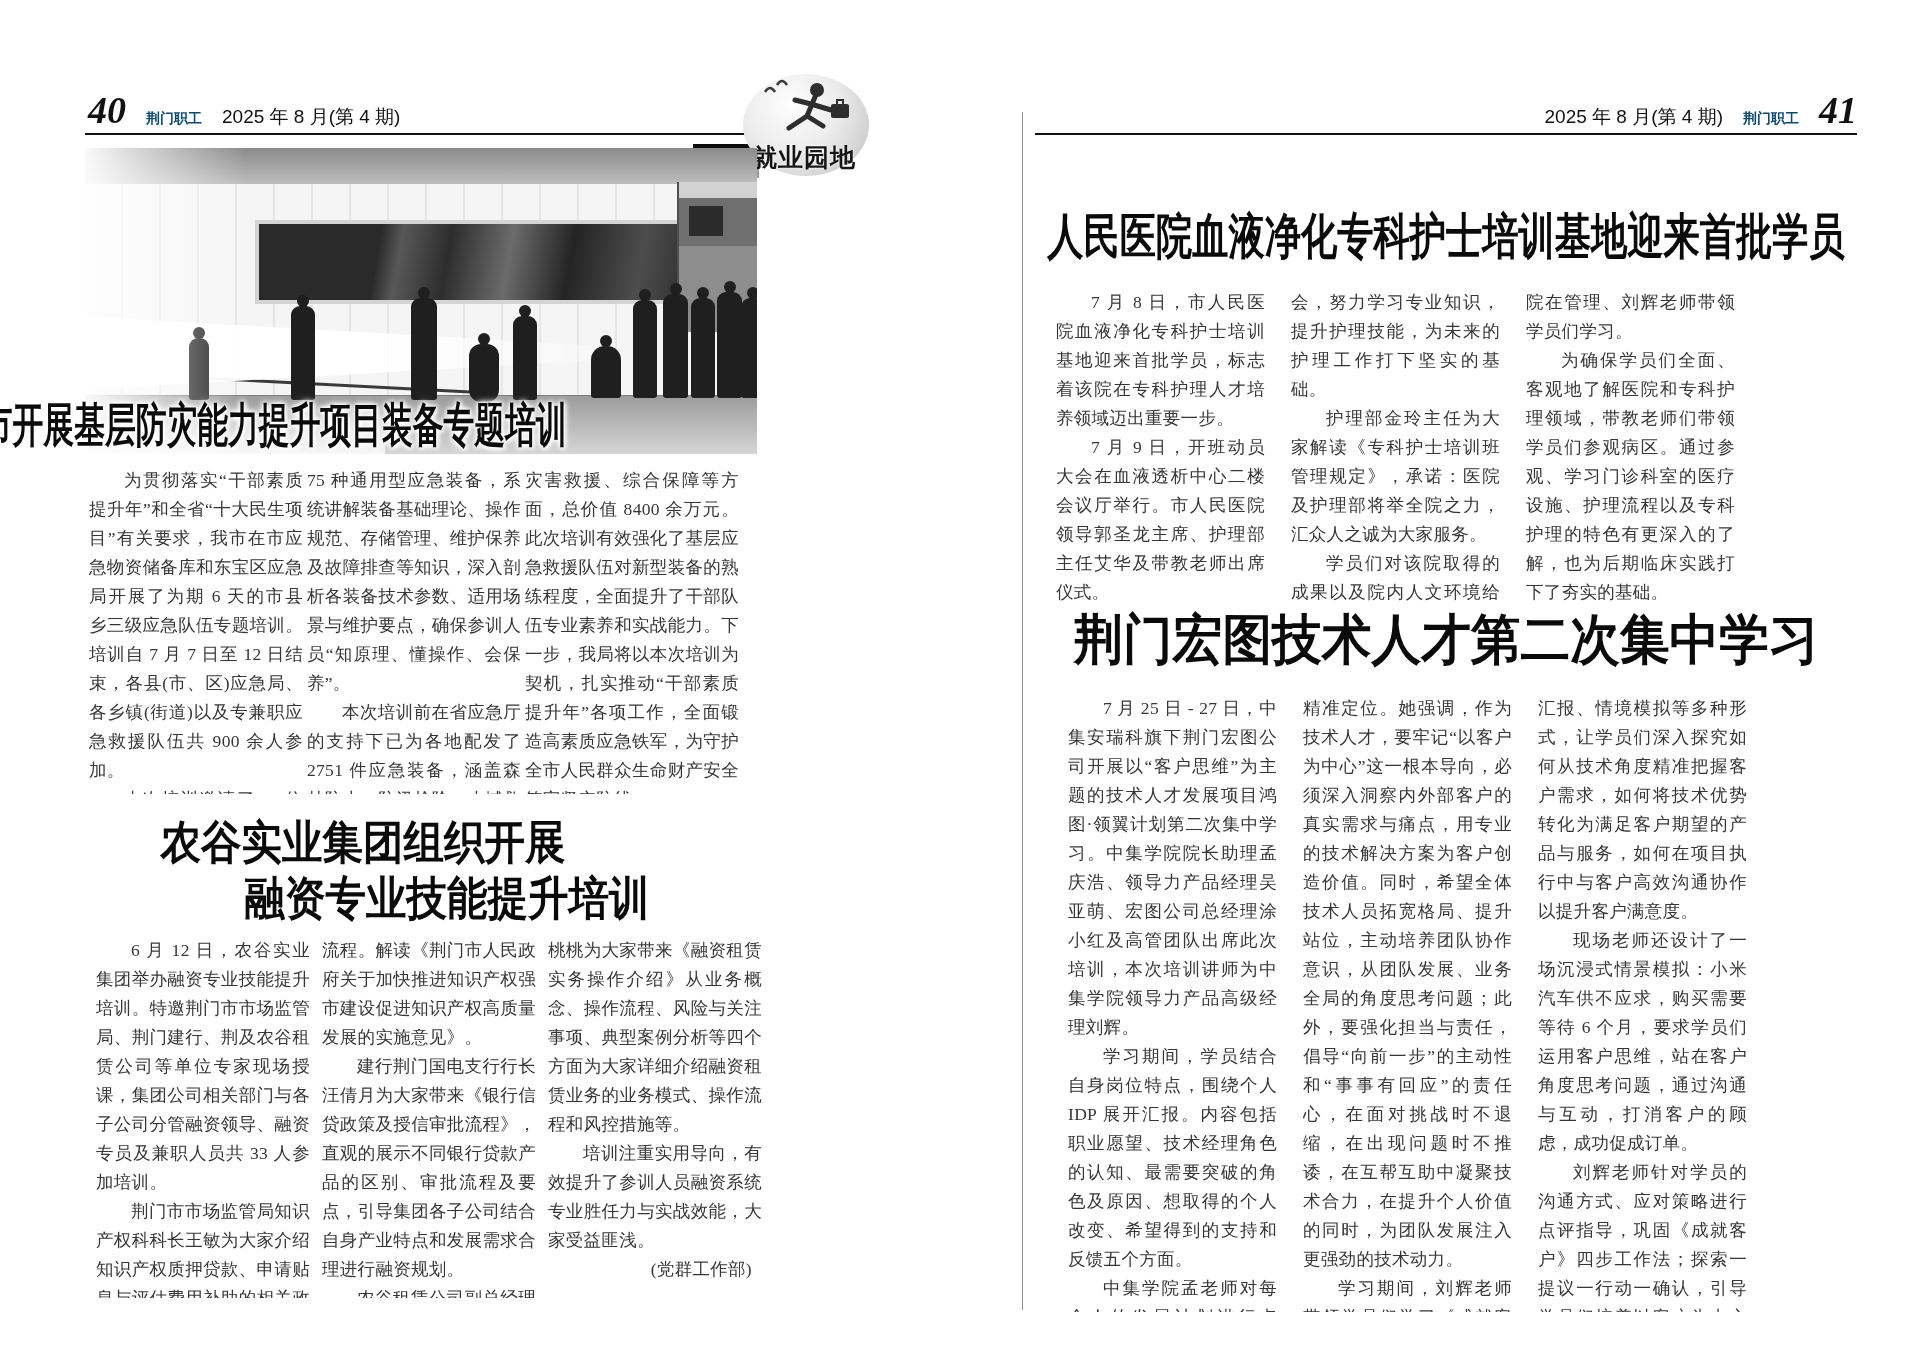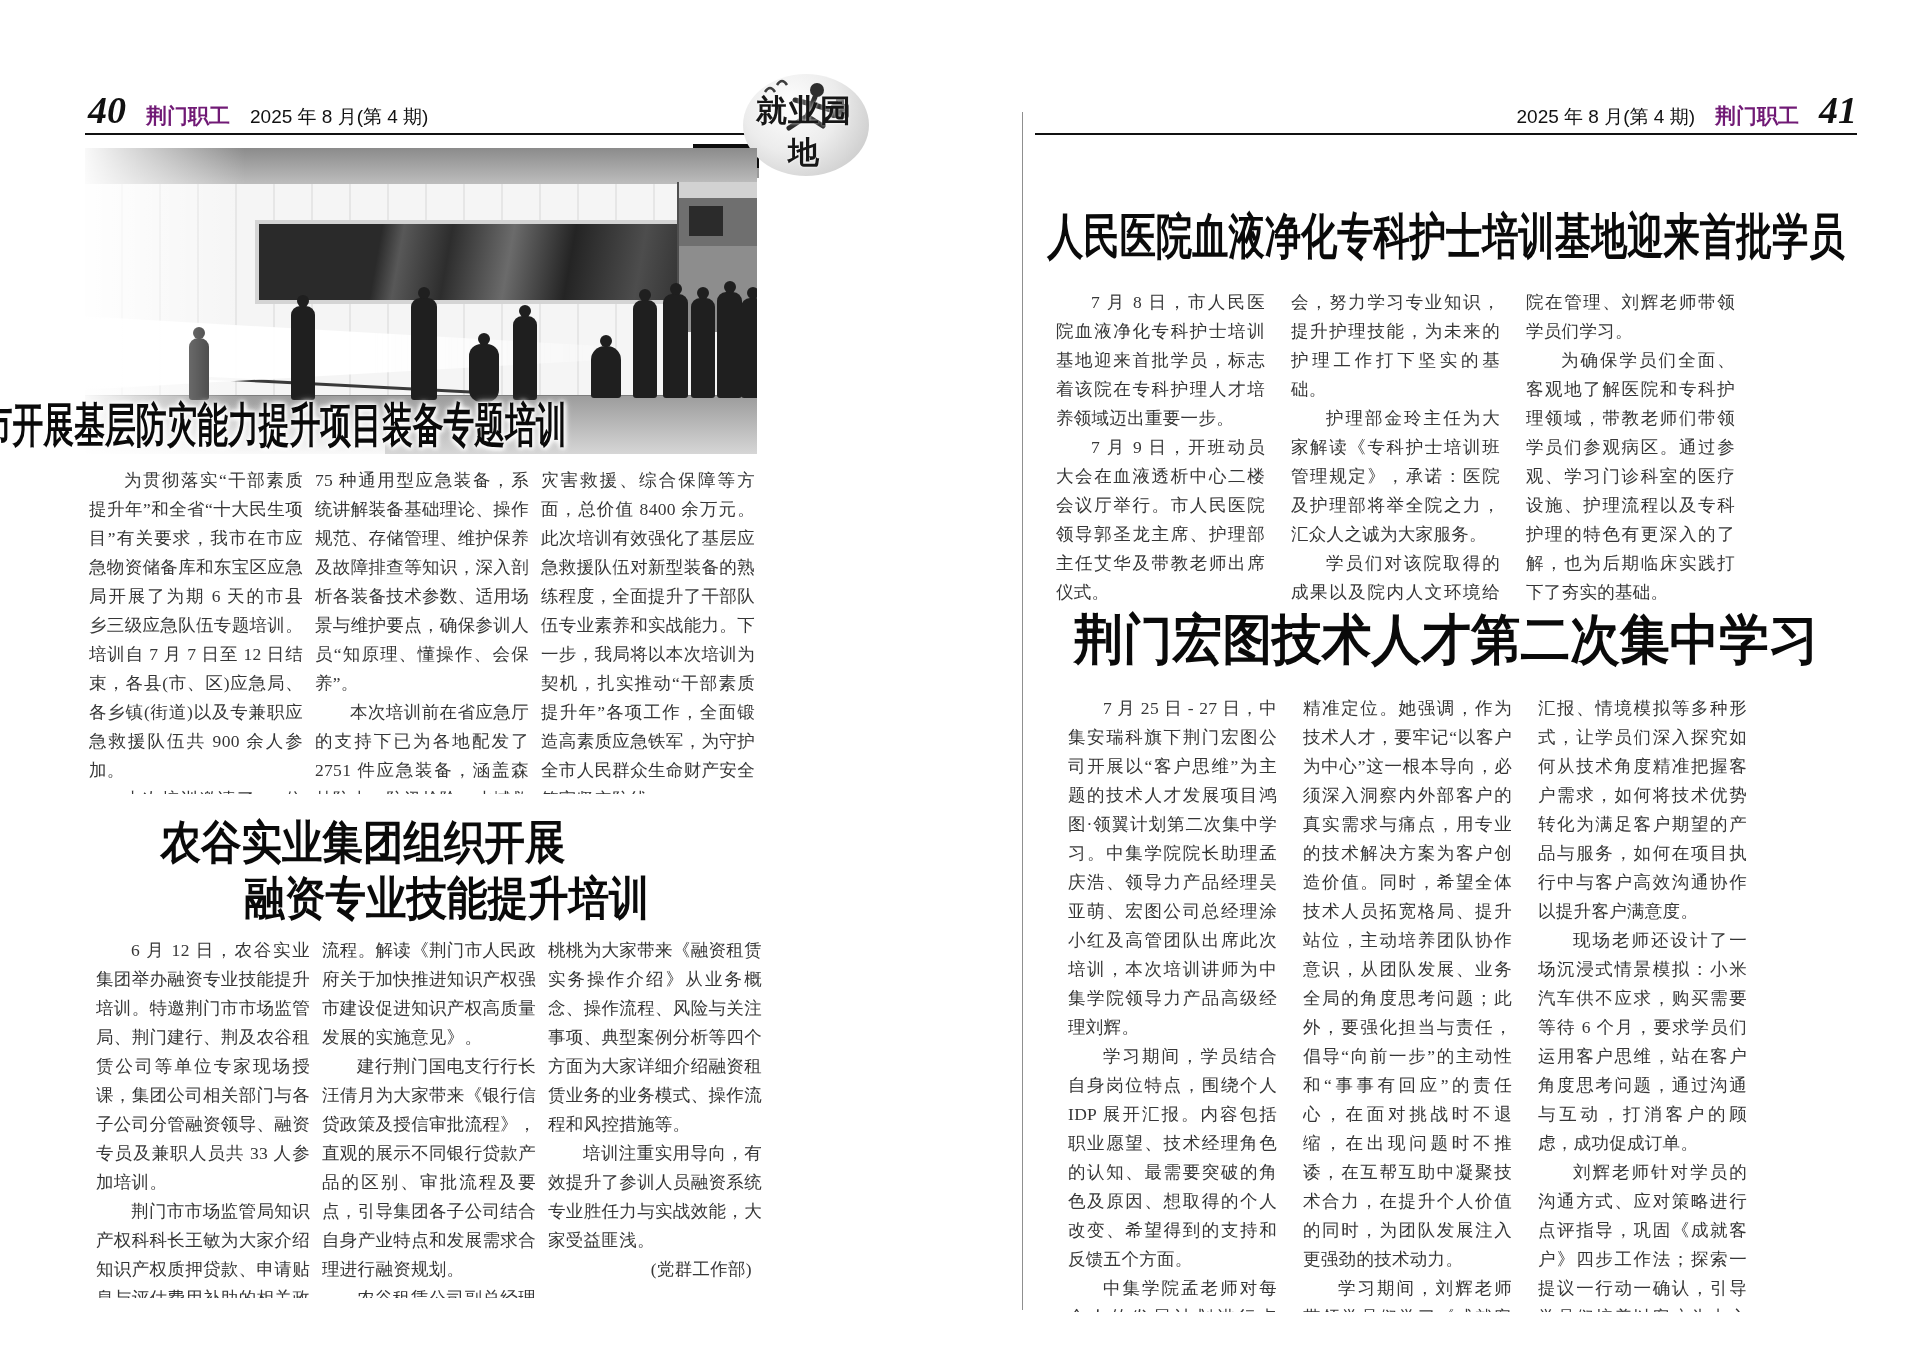--- a/index.html
+++ b/index.html
@@ -4,33 +4,33 @@
 <style>
   * { margin:0; padding:0; box-sizing:border-box; }
   html,body { background:#e9e9e9; }
   .spread { position:relative; width:1920px; height:1357px; background:#ffffff;
             font-family:"Liberation Serif", serif; color:#333; overflow:hidden;padding-left:28px; }
 
   
   .pg-header { position:absolute; top:88px; display:flex; align-items:baseline; gap:20px; }
   .pg-num { font-family:"Liberation Serif", serif; font-style:italic; font-weight:bold;
             font-size:38px; color:#111; }
-  .pg-mast { font-family:"Liberation Sans", sans-serif; font-weight:bold; font-size:21px; color:#701a75; }
+  .pg-mast { font-family:"Liberation Sans", sans-serif; font-weight:bold; font-size:14px; color:#0c4a6e; }
   .pg-issue { font-family:"Liberation Sans", sans-serif; font-size:19px; color:#111; }
   .rule { position:absolute; height:2px; background:#111; }
 
   
   .badge { position:absolute; left:731px; top:74px; width:138px; height:102px; }
   .badge .ribbon1 { position:absolute; left:-38px; top:70px; width:66px; height:24px; background:#0d0d0d; }
   .badge .ribbon2 { position:absolute; left:-18px; top:94px; width:46px; height:10px; background:#9a9a9a; }
   .badge .circle { position:absolute; right:0; top:0; width:126px; height:102px; border-radius:50%;
                    background:radial-gradient(circle at 38% 30%, #fefefe 0%, #ececec 45%, #cfcfcf 80%, #b9b9b9 100%);
                    overflow:hidden; }
   .badge .label { position:absolute; right:6px; bottom:2px; width:118px; text-align:center;
-                  font-family:"Liberation Sans", sans-serif; font-weight:bold; font-size:31px; color:#161616;
+                  font-family:"Liberation Sans", sans-serif; font-weight:bold; font-size:25px; color:#161616;
                   text-shadow:0 0 3px #fff; letter-spacing:1px; }
   .badge svg { position:absolute; right:8px; top:2px; }
 
   
   .photo { position:absolute; left:85px; top:148px; width:672px; height:306px; overflow:hidden; background:#fff; }
   .ph-eave { position:absolute; top:0; left:0; right:0; height:36px;
              background:linear-gradient(#8b8b8b,#bdbdbd); }
   .ph-wall { position:absolute; top:36px; left:0; right:0; bottom:58px;
              background:repeating-linear-gradient(90deg,#f5f5f5 0 36px,#e6e6e6 36px 38px); }
   .ph-windows { position:absolute; top:72px; left:170px; right:66px; height:84px; border:4px solid #d4d4d4;
@@ -68,21 +68,21 @@
   .t-left2a { left:421px; top:812px; font-size:46px; transform:translateX(-50%) translateX(-58px) scaleX(0.88); }
   .t-left2b { left:421px; top:868px; font-size:46px; transform:translateX(-50%) translateX(26px) scaleX(0.88); }
 
   
   .cols { position:absolute; display:flex; }
   .cols .col { overflow:hidden; }
   .cols p { font-size:17.5px; line-height:29px; text-align:justify; text-justify:inter-ideograph;
             color:#363636; letter-spacing:0.3px; }
   .cols p.ind { text-indent:2em; }
   .cols p.byline { text-align:right; padding-right:10px; }
-  .c-l1 { left:89px;  top:466px; width:668px; height:328px; gap:12px; }
+  .c-l1 { left:89px;  top:466px; width:668px; height:328px; gap:4px; }
   .c-l2 { left:96px;  top:936px; width:668px; height:362px; gap:12px; }
   .c-r1 { left:1056px; top:288px; width:680px; height:314px; gap:26px; }
   .c-r2 { left:1056px; top:694px; width:680px; height:618px; gap:26px;margin-left:12px; }
   .c-l1 .col,.c-l2 .col { width:214px; flex:0 0 auto; }
   .c-r1 .col,.c-r2 .col { width:209px; flex:0 0 auto; }
 
   .divider { position:absolute; left:1022px; top:112px; width:1px; height:1198px; background:#8f8f8f; }
 </style>
 </head>
 <body>

